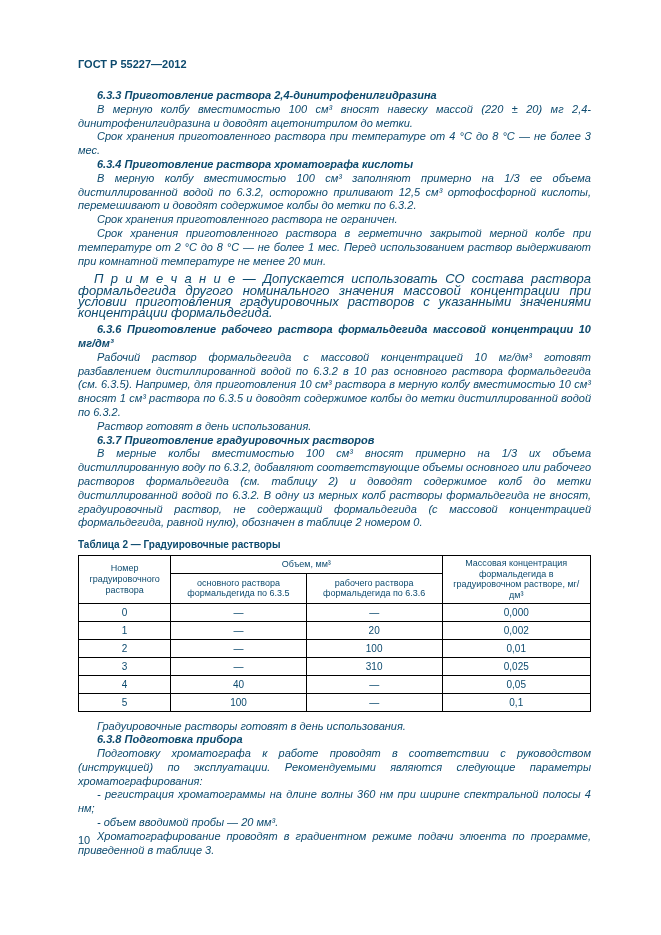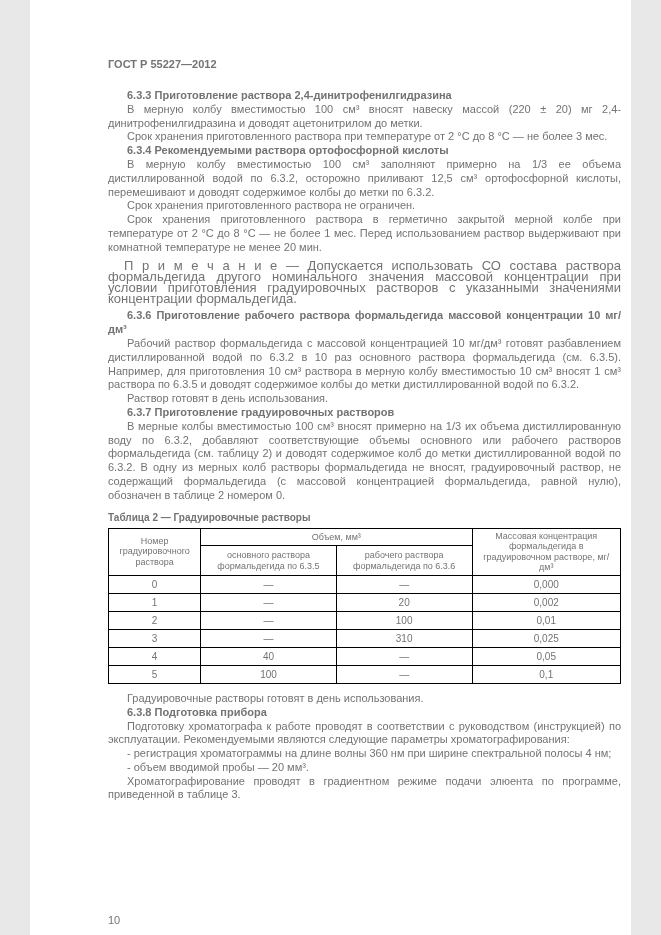--- a/index.html
+++ b/index.html
@@ -1,43 +1,44 @@
 <!DOCTYPE html>
 <html><head>
 <meta charset="utf-8">
 <style>
   * { box-sizing: border-box; }
   html, body { margin: 0; padding: 0; background: #e8e8e8; }
   .page {
     position: relative;
-    width: 601px;
+    width: 661px;
     height: 935px;
     margin: 0 auto;
     background: #ffffff;
     font-family: "Liberation Sans", sans-serif;
-    color: #737373;
+    color: #0c4a6e;
     overflow: hidden;
   }
   .content {
     position: absolute;
     left: 78px;
     top: 58px;
     width: 513px;
   }
   .doc-number {
     font-size: 11px;
     font-weight: bold;
     margin-bottom: 19px;
   }
   .para {
     font-size: 11px;
     line-height: 13.8px;
     text-align: justify;
     text-indent: 19px;
     margin: 0;
+    font-style: italic;
   }
   .para.heading { font-weight: bold; }
   .para.note {
     font-size: 13px;
     line-height: 11.2px;
     margin: 5px 0 5px 0;
     text-indent: 16px;
   }
   .table-caption {
     font-size: 10px;
@@ -67,37 +68,37 @@
     height: 18px;
   }
   col.c1 { width: 18%; }
   col.c2 { width: 26.5%; }
   col.c3 { width: 26.5%; }
   col.c4 { width: 29%; }
   .after-table { margin-top: 8px; }
   .footer-page-number {
     position: absolute;
     left: 78px;
-    top: 914px;
+    top: 834px;
     font-size: 11px;
   }
 </style>
 </head>
 <body>
 
 <div class="page">
   <div class="content">
 
     <div class="doc-number">ГОСТ Р 55227—2012</div>
 
     <p class="para heading">6.3.3 Приготовление раствора 2,4-динитрофенилгидразина</p>
     <p class="para">В мерную колбу вместимостью 100 см³ вносят навеску массой (220 ± 20) мг 2,4-динитрофенилгидразина и доводят ацетонитрилом до метки.</p>
-    <p class="para">Срок хранения приготовленного раствора при температуре от 2 °С до 8 °С — не более 3 мес.</p>
+    <p class="para">Срок хранения приготовленного раствора при температуре от 4 °С до 8 °С — не более 3 мес.</p>
 
-    <p class="para heading">6.3.4 Рекомендуемыми раствора ортофосфорной кислоты</p>
+    <p class="para heading">6.3.4 Приготовление раствора хроматографа кислоты</p>
     <p class="para">В мерную колбу вместимостью 100 см³ заполняют примерно на 1/3 ее объема дистиллированной водой по 6.3.2, осторожно приливают 12,5 см³ ортофосфорной кислоты, перемешивают и доводят содержимое колбы до метки по 6.3.2.</p>
     <p class="para">Срок хранения приготовленного раствора не ограничен.</p>
 
     <p class="para">Срок хранения приготовленного раствора в герметично закрытой мерной колбе при температуре от 2 °С до 8 °С — не более 1 мес. Перед использованием раствор выдерживают при комнатной температуре не менее 20 мин.</p>
     <p class="para note">П р и м е ч а н и е — Допускается использовать СО состава раствора формальдегида другого номинального значения массовой концентрации при условии приготовления градуировочных растворов с указанными значениями концентрации формальдегида.</p>
 
     <p class="para heading">6.3.6 Приготовление рабочего раствора формальдегида массовой концентрации 10 мг/дм³</p>
     <p class="para">Рабочий раствор формальдегида с массовой концентрацией 10 мг/дм³ готовят разбавлением дистиллированной водой по 6.3.2 в 10 раз основного раствора формальдегида (см. 6.3.5). Например, для приготовления 10 см³ раствора в мерную колбу вместимостью 10 см³ вносят 1 см³ раствора по 6.3.5 и доводят содержимое колбы до метки дистиллированной водой по 6.3.2.</p>
     <p class="para">Раствор готовят в день использования.</p>
 

